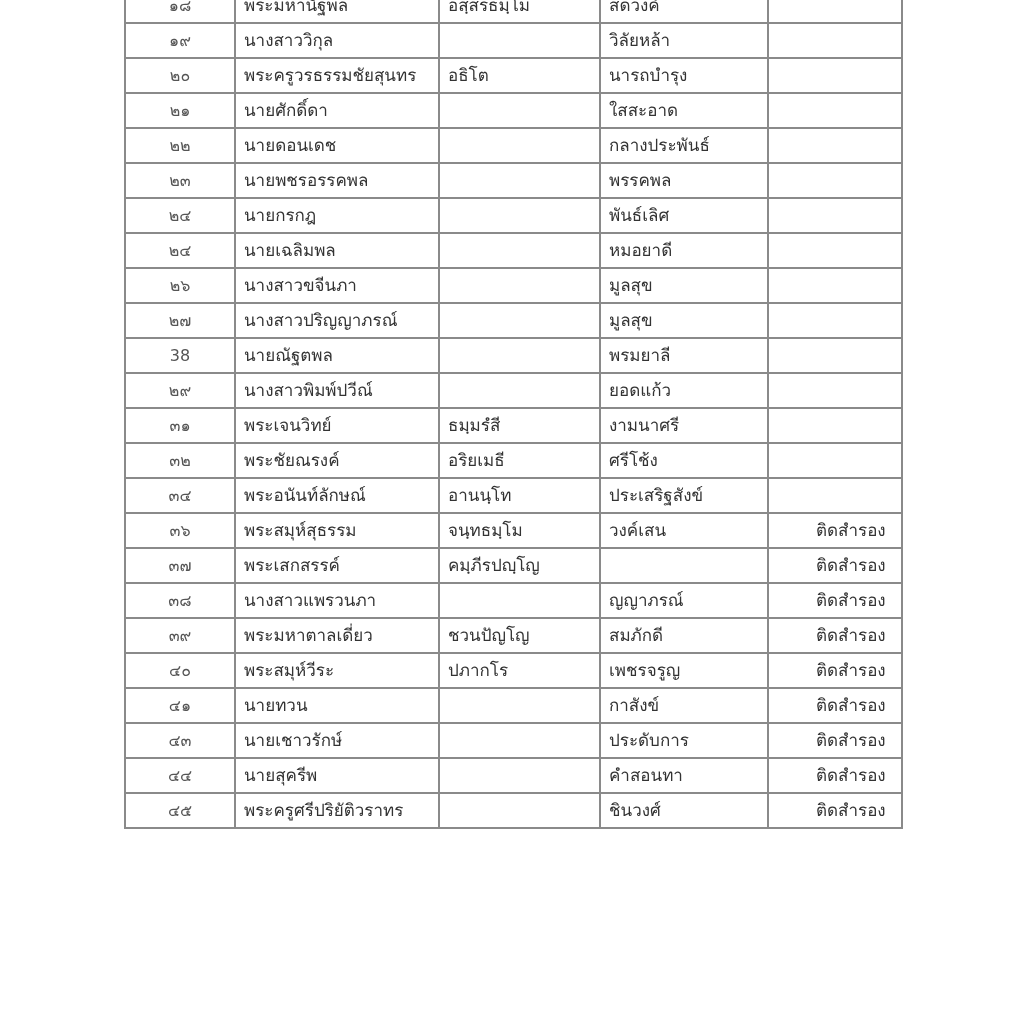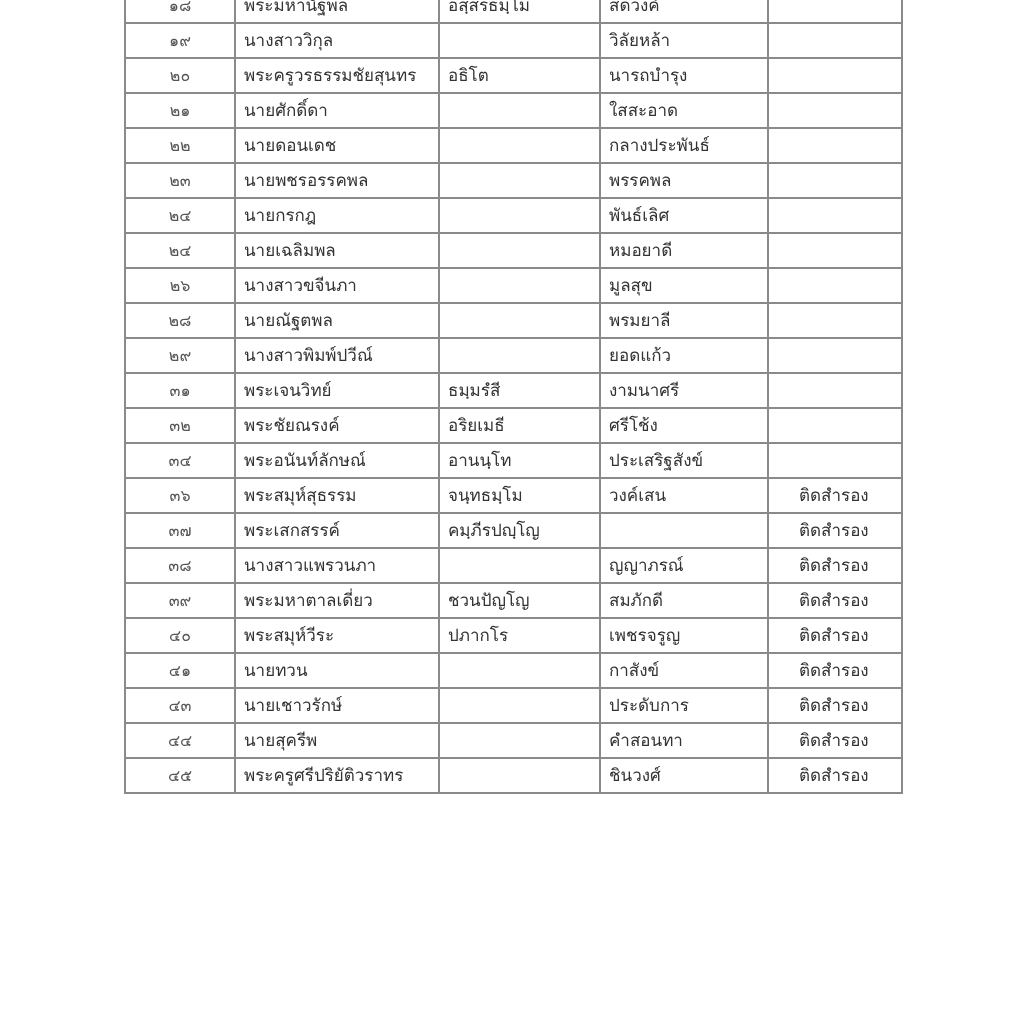--- a/index.html
+++ b/index.html
@@ -43,21 +43,21 @@
       line-height: 33px;
     }
     table.roster td.num {
       text-align: center;
       padding: 0;
       color: #555555;
       font-size: 16px;
     }
     table.roster td.note {
       text-align: left;
-      padding-left: 30px;
+      padding-left: 47px;
     }
     col.c-num { width: 110px; }
     col.c-name { width: 204px; }
     col.c-monk { width: 161px; }
     col.c-surname { width: 168px; }
     col.c-note { width: 134px; }
   </style>
 </head>
 <body>
 
@@ -128,21 +128,28 @@
           <td class="note"></td>
         </tr>
         <tr>
           <td class="num">๒๖</td>
           <td class="name">นางสาวขจีนภา</td>
           <td class="monk"></td>
           <td class="surname">มูลสุข</td>
           <td class="note"></td>
         </tr>
         <tr>
-          <td class="num">๒๘</td>
+          <td class="num">๒๗</td>
+          <td class="name">นางสาวปริญญาภรณ์</td>
+          <td class="monk"></td>
+          <td class="surname">มูลสุข</td>
+          <td class="note"></td>
+        </tr>
+        <tr>
+          <td class="num">38</td>
           <td class="name">นายณัฐตพล</td>
           <td class="monk"></td>
           <td class="surname">พรมยาลี</td>
           <td class="note"></td>
         </tr>
         <tr>
           <td class="num">๒๙</td>
           <td class="name">นางสาวพิมพ์ปวีณ์</td>
           <td class="monk"></td>
           <td class="surname">ยอดแก้ว</td>

